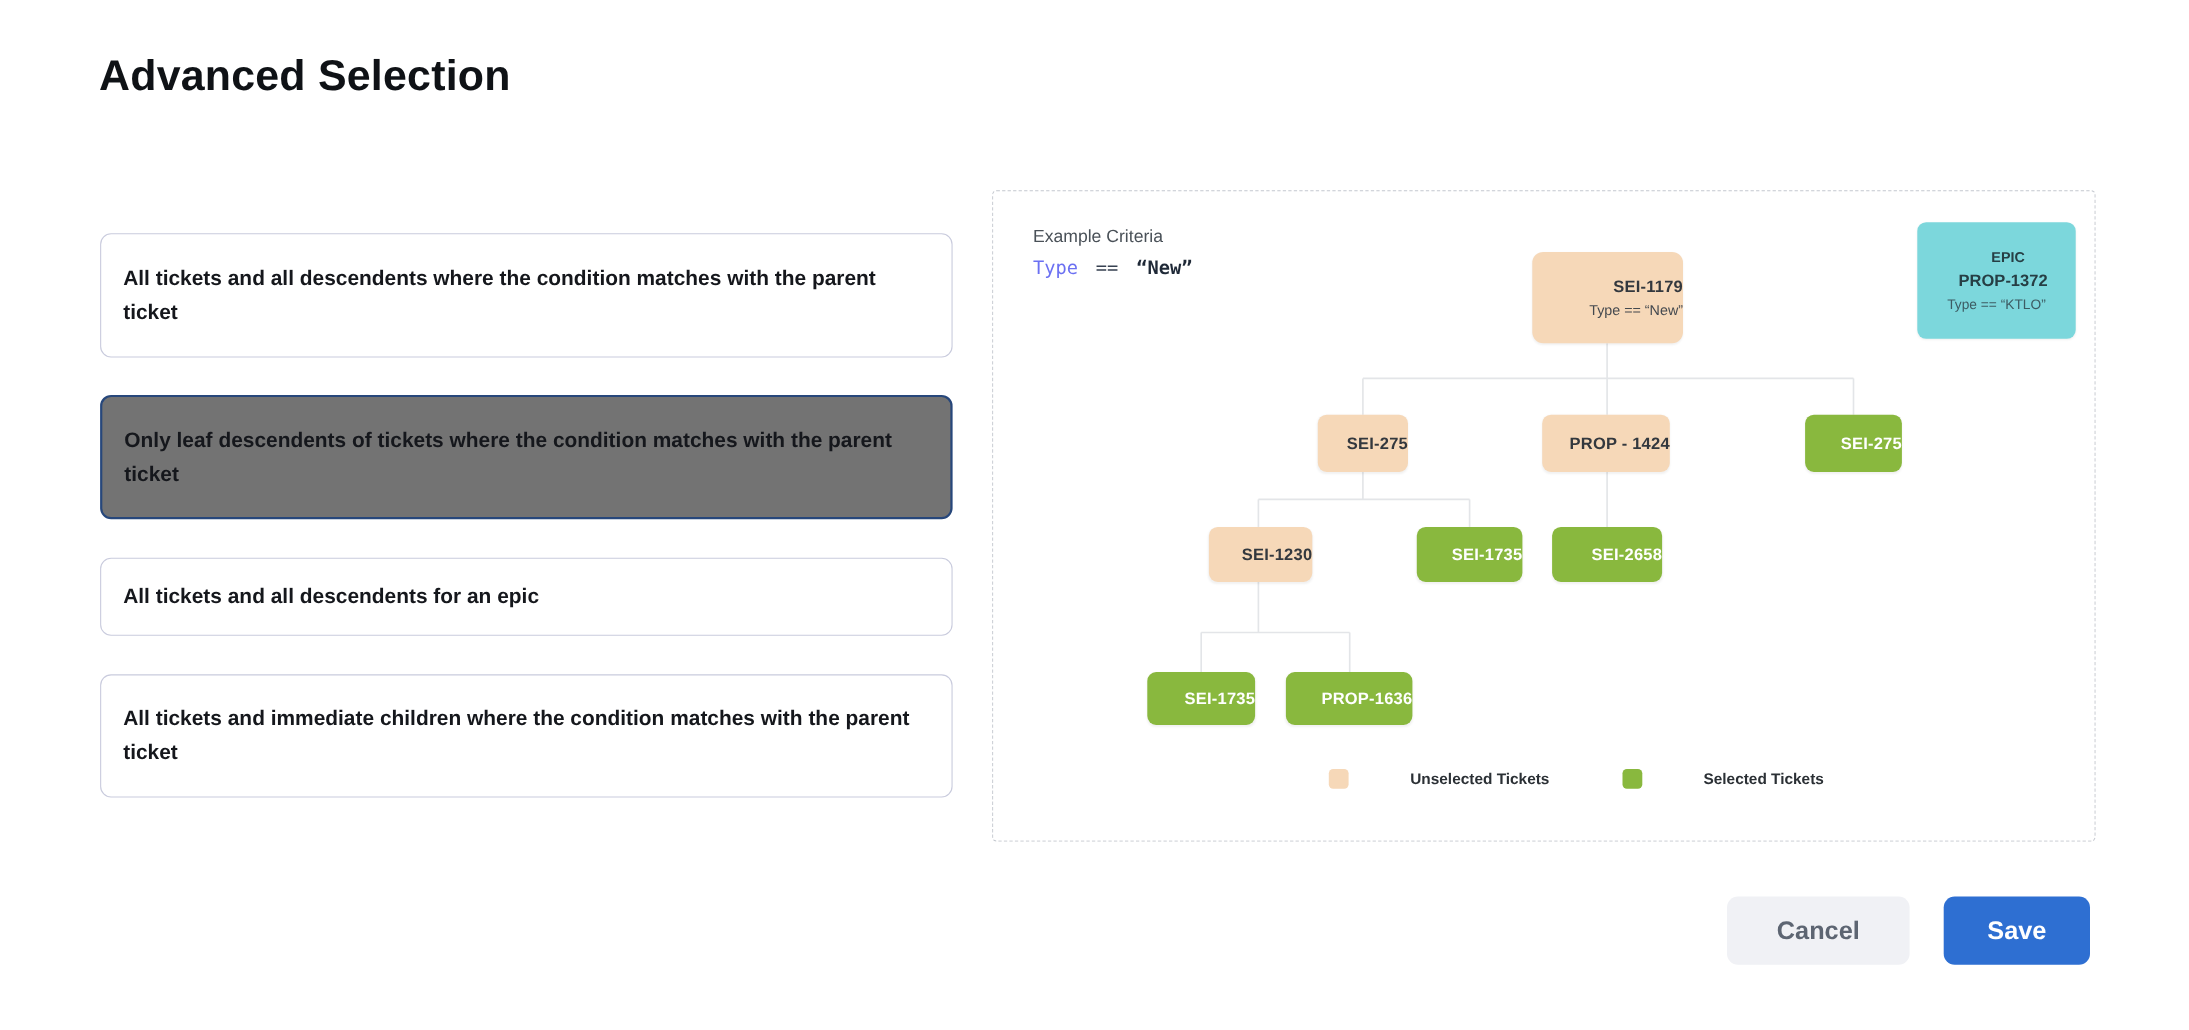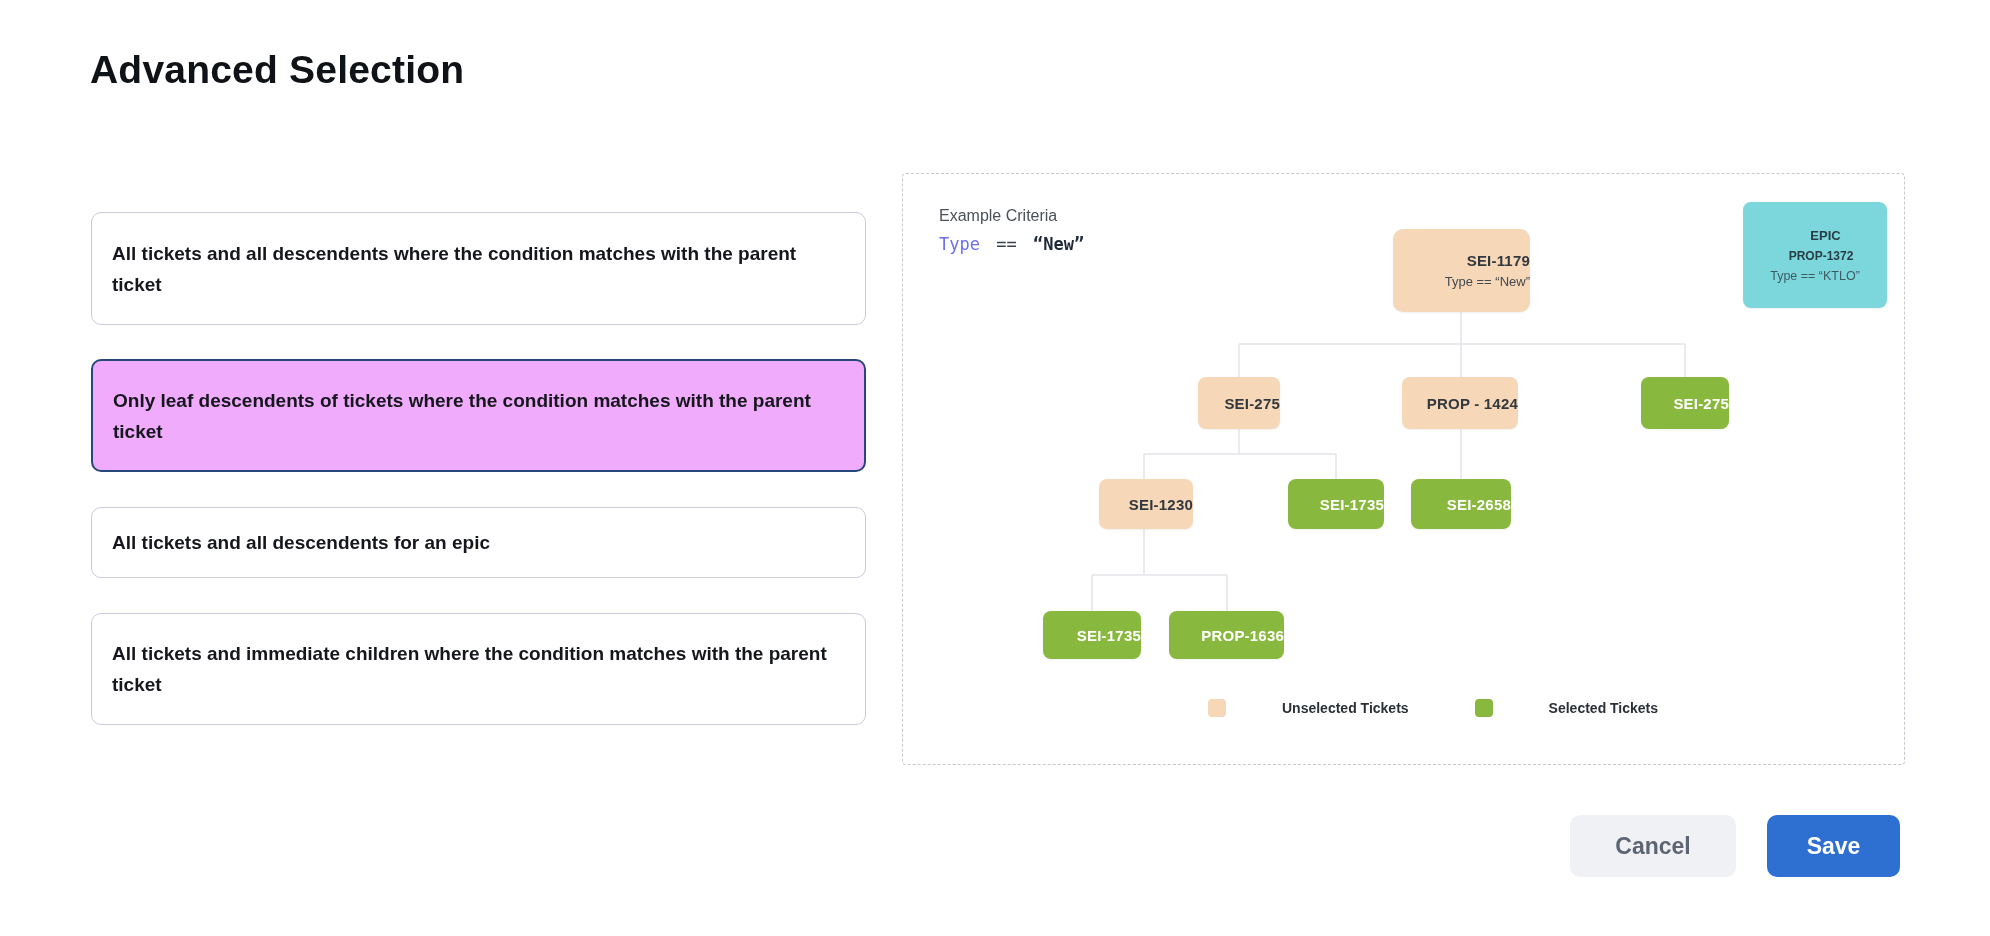--- a/index.html
+++ b/index.html
@@ -15,21 +15,21 @@
   .option-card {
     position: absolute; left: 91px; width: 775px;
     border: 1px solid #c9cbdd; border-radius: 10px; background: #ffffff;
     display: flex; flex-direction: column; justify-content: center;
     padding: 0 20px; cursor: pointer;
   }
   .option-card .option-label {
     font-size: 19px; font-weight: 600; color: #15171c; line-height: 31px;
   }
   .option-card.selected {
-    border: 2px solid #27477b; background: #f0abfc;
+    border: 2px solid #27477b; background: #737373;
   }
   #card-0 { top: 212px; height: 113px; }
   #card-1 { top: 359px; height: 113px; }
   #card-2 { top: 507px; height: 71px; }
   #card-3 { top: 613px; height: 112px; }
 
   
   .example-panel {
     position: absolute; left: 902px; top: 173px; width: 1003px; height: 592px;
     border: 1px dashed #c4c8cf; border-radius: 4px; background: #ffffff;
@@ -72,21 +72,21 @@
   #node-l4a    { left: 140px; top: 437px; width:  98px; height: 48px; }
   #node-l4b    { left: 266px; top: 437px; width: 115px; height: 48px; padding-left: 22px; }
 
   .epic-card {
     position: absolute; left: 840px; top: 28px; width: 144px; height: 106px;
     background: #7cd7dc; border-radius: 8px;
     display: flex; flex-direction: column; align-items: center; justify-content: center;
     box-shadow: 0 1px 2px rgba(0,0,0,0.06);
   }
   .epic-card .epic-type { font-size: 13px; font-weight: 700; color: #263e44; padding-left: 21px; }
-  .epic-card .epic-id   { font-size: 12px; font-weight: 700; color: #263e44; margin-top: 6px; padding-left: 12px; }
+  .epic-card .epic-id   { font-size: 15px; font-weight: 700; color: #263e44; margin-top: 6px; padding-left: 12px; }
   .epic-card .epic-cond { font-size: 12.5px; color: #3d5c63; margin-top: 6px; }
 
   .legend { position: absolute; left: 305px; top: 525px; display: flex; align-items: center; }
   .legend-swatch { width: 18px; height: 18px; border-radius: 4px; }
   .legend-label { font-size: 14px; font-weight: 700; color: #2b3035; margin-left: 12px; }
   .legend-item { display: flex; align-items: center; gap: 44px; }
   .legend-item + .legend-item { margin-left: 66px; }
 
   
   .btn {

